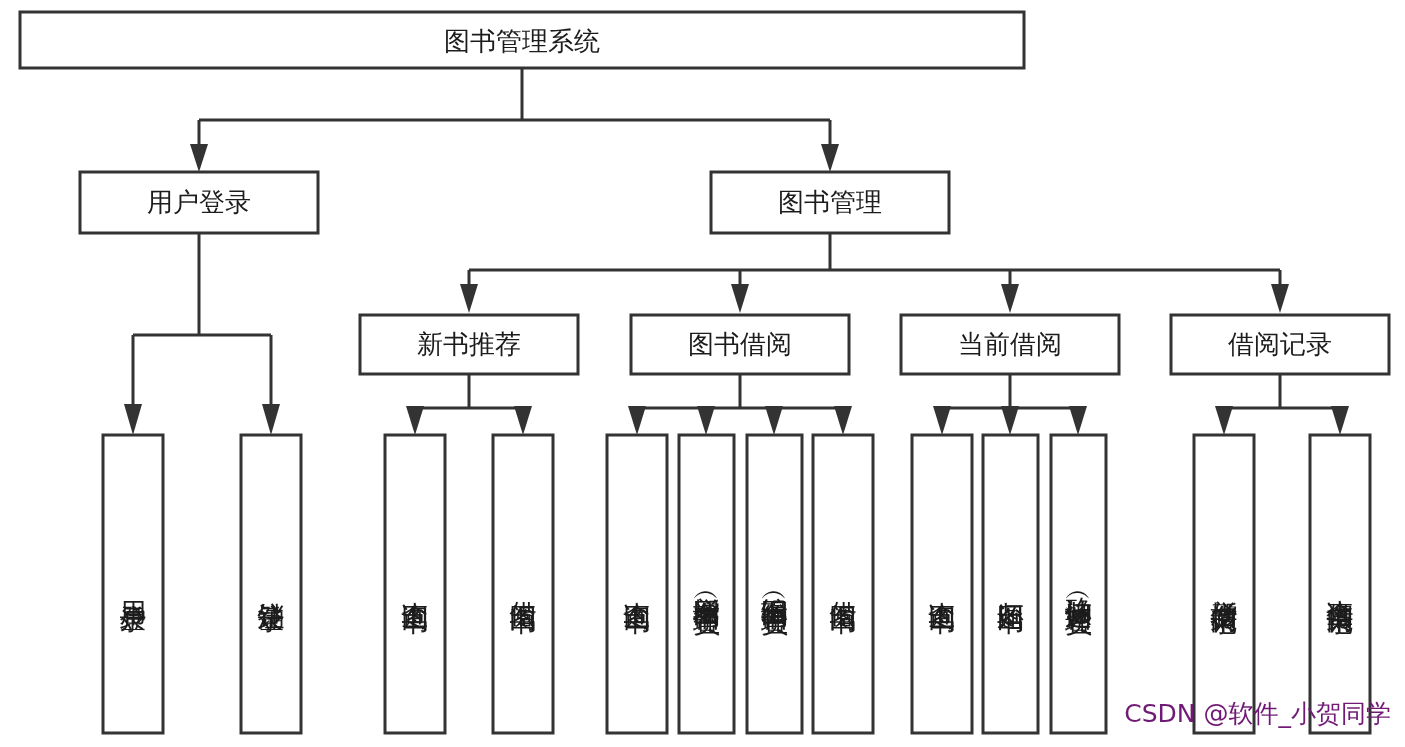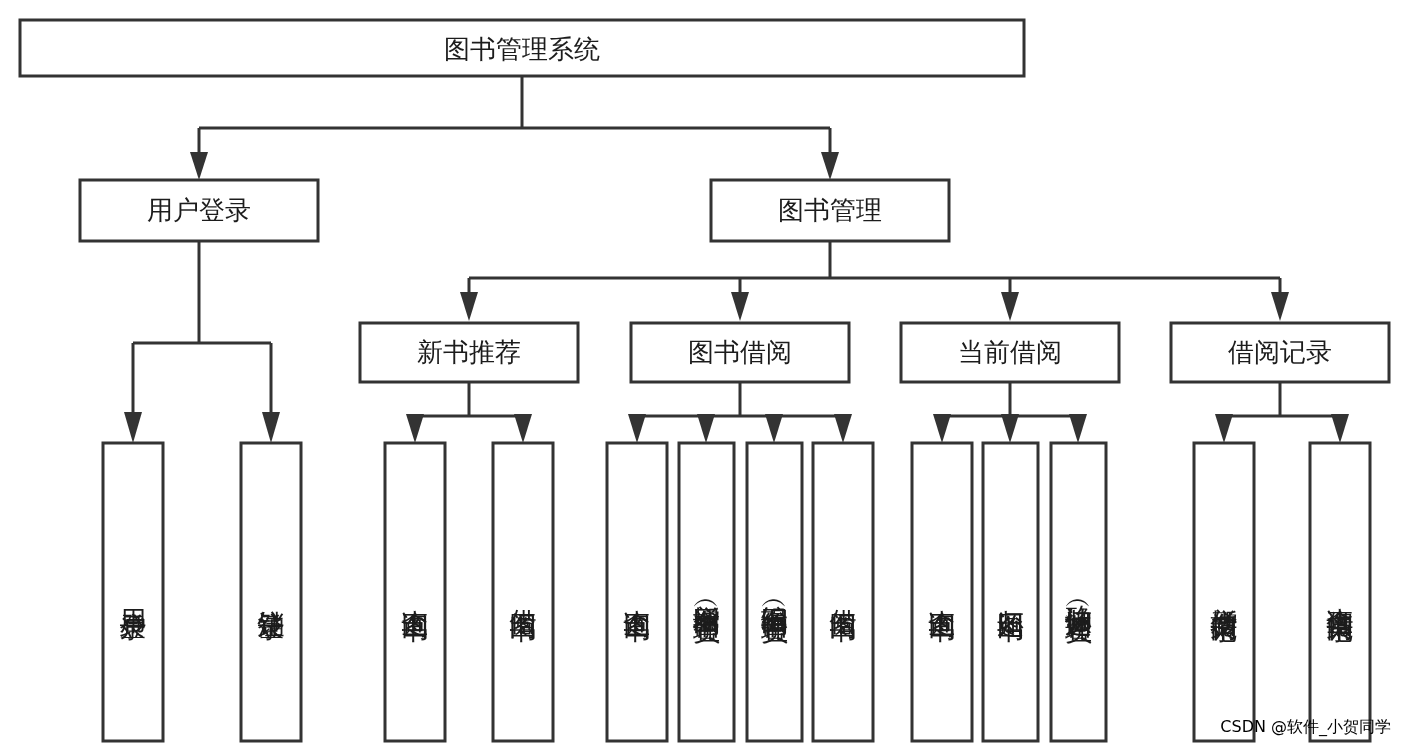--- a/index.html
+++ b/index.html
@@ -11,21 +11,21 @@
   body {
     width: 1405px;
     height: 747px;
     position: relative;
     overflow: hidden;
     font-family: "DejaVu Sans", "Liberation Sans", sans-serif;
   }
   #diagram-root {
     position: absolute;
     left: 0;
-    top: 8px;
+    top: 0;
     width: 1405px;
     height: 736px;
   }
   svg.diagram-canvas {
     display: block;
     width: 1405px;
     height: 747px;
   }
   .node-box {
     fill: #ffffff;
@@ -62,22 +62,22 @@
     display: flex;
     align-items: center;
     justify-content: center;
     pointer-events: none;
   }
   .watermark {
     position: absolute;
     right: 14px;
     bottom: 6px;
     font-family: "DejaVu Sans", "Liberation Sans", sans-serif;
-    font-size: 16px;
-    color: #000000;
+    font-size: 25px;
+    color: #701a75;
     white-space: nowrap;
     user-select: none;
   }
 </style>
 </head>
 <body>
 
 <div id="diagram-root">
 
   <svg class="diagram-canvas" viewBox="0 0 1405 747" xmlns="http://www.w3.org/2000/svg">

